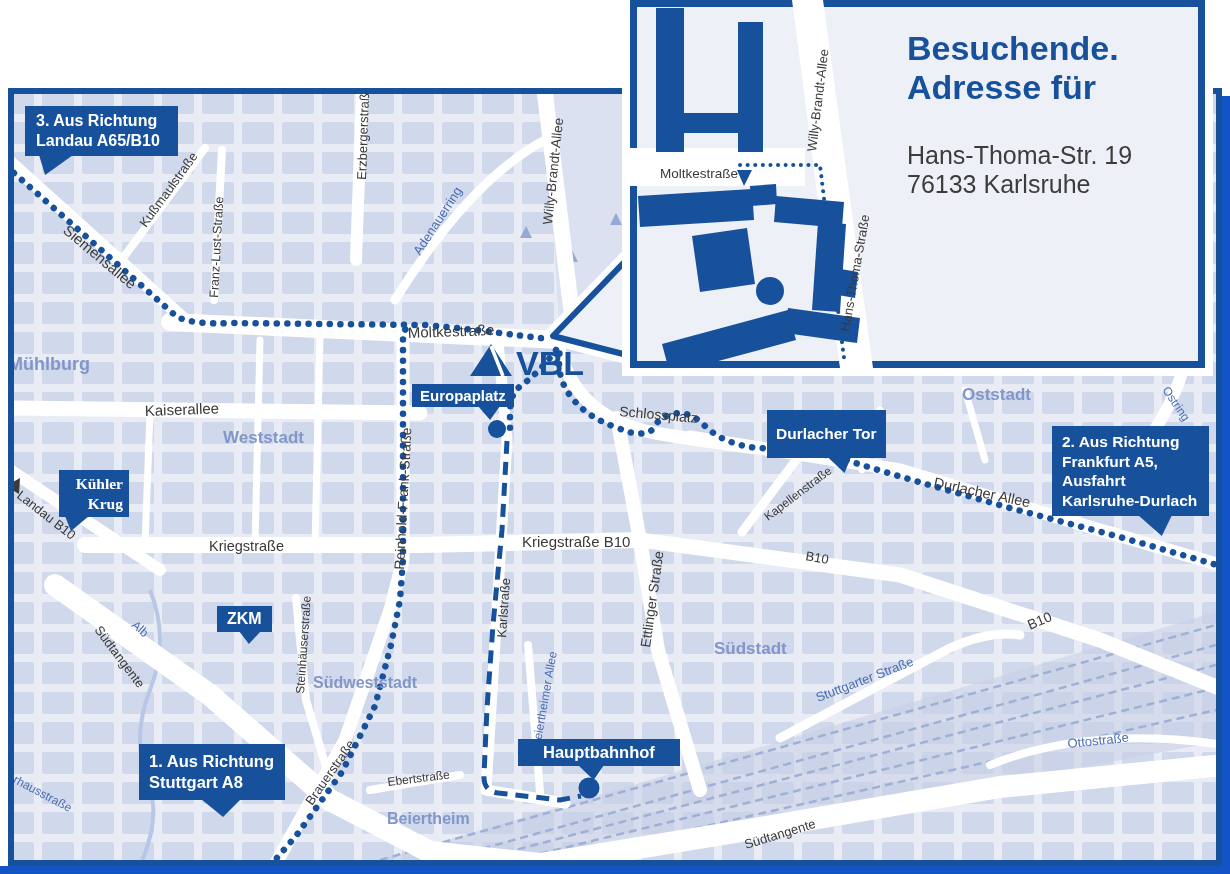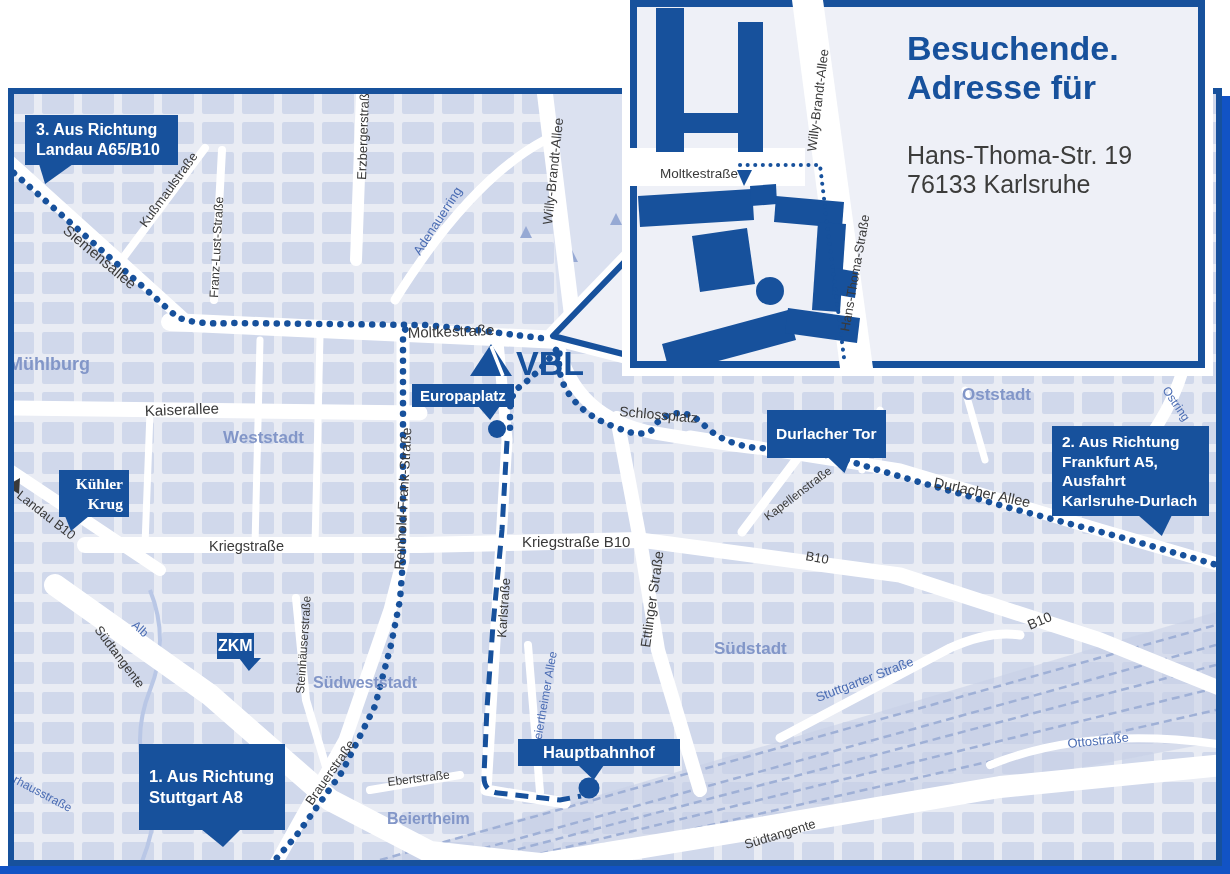--- a/index.html
+++ b/index.html
@@ -19,27 +19,27 @@
   .map-frame{position:absolute;left:8px;top:88px;width:1202px;height:766px;
              border:6px solid var(--primary);background:var(--mapbg);z-index:1;}
   .shadow-bottom{position:absolute;left:0px;top:866px;width:1230px;height:8px;background:var(--shadow);z-index:2;}
   .shadow-right{position:absolute;left:1222px;top:96px;width:8px;height:778px;background:var(--shadow);z-index:2;}
   .map-svg{position:absolute;left:0;top:0;width:1230px;height:874px;z-index:10;}
 
   
   .callout{position:absolute;background:var(--primary);color:#ffffff;font-weight:700;z-index:20;}
   .callout .line{display:block;white-space:nowrap;}
   .tail{position:absolute;background:var(--primary);}
-  .co-route3{left:25px;top:115px;width:131px;padding:5px 11px;font-size:16px;line-height:20px;}
+  .co-route3{left:25px;top:106px;width:131px;padding:5px 11px;font-size:16px;line-height:20px;}
   .co-route3 .tail{left:14px;bottom:-19px;width:34px;height:20px;clip-path:polygon(0 0,100% 0,18% 100%);}
   .co-kuehler{left:59px;top:470px;width:58px;padding:4px 6px;font-size:15.5px;line-height:19.5px;text-align:right;font-family:Liberation Serif, serif;}
   .co-kuehler .tail{left:6px;bottom:-14px;width:24px;height:15px;clip-path:polygon(0 0,100% 0,25% 100%);}
-  .co-zkm{left:217px;top:633px;padding:3px 1px;font-size:16px;line-height:20px;text-align:center;}
+  .co-zkm{left:217px;top:606px;padding:3px 10px;font-size:16px;line-height:20px;text-align:center;}
   .co-zkm .tail{left:22px;bottom:-12px;width:22px;height:13px;clip-path:polygon(0 0,100% 0,45% 100%);}
-  .co-route1{left:139px;top:744px;width:126px;padding:22px 10px;font-size:16.5px;line-height:21px;}
+  .co-route1{left:139px;top:744px;width:126px;padding:7px 10px;font-size:16.5px;line-height:21px;}
   .co-route1 .tail{left:62px;bottom:-17px;width:40px;height:18px;clip-path:polygon(0 0,100% 0,55% 100%);}
   .co-euro{left:412px;top:384px;padding:2px 8px;font-size:15px;line-height:19px;}
   .co-euro .tail{left:66px;bottom:-13px;width:22px;height:14px;clip-path:polygon(0 0,100% 0,55% 100%);}
   .co-durl{left:767px;top:410px;padding:14px 9px;font-size:15.5px;line-height:20px;}
   .co-durl .tail{left:58px;bottom:-15px;width:26px;height:16px;clip-path:polygon(10% 0,100% 0,75% 100%);}
   .co-route2{left:1052px;top:426px;width:137px;padding:6px 10px;font-size:15.5px;line-height:19.5px;}
   .co-route2 .tail{left:86px;bottom:-20px;width:34px;height:21px;clip-path:polygon(0 0,100% 0,70% 100%);}
   .co-haupt{left:518px;top:739px;padding:3px 25px;font-size:16.5px;line-height:21px;}
   .co-haupt .tail{left:60px;bottom:-14px;width:26px;height:15px;clip-path:polygon(0 0,100% 0,60% 100%);}
 

